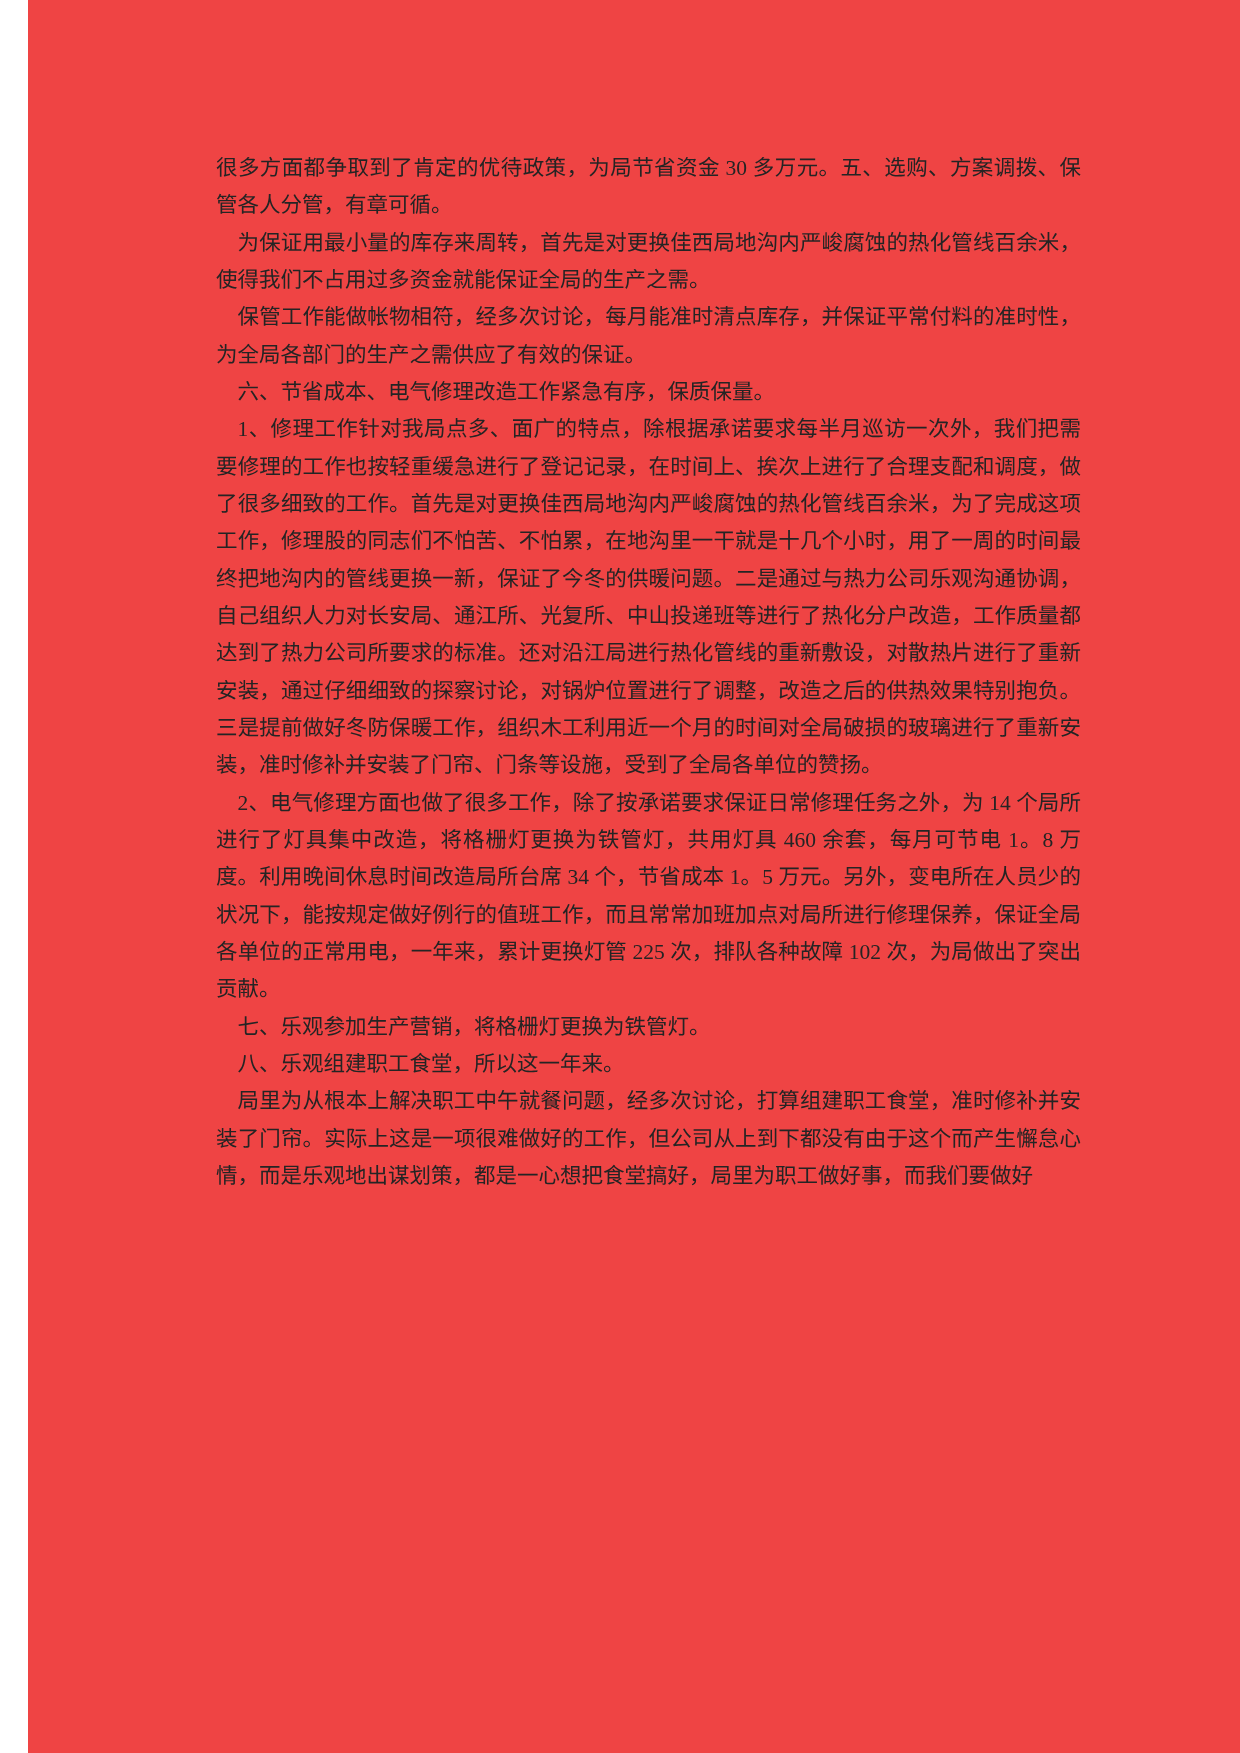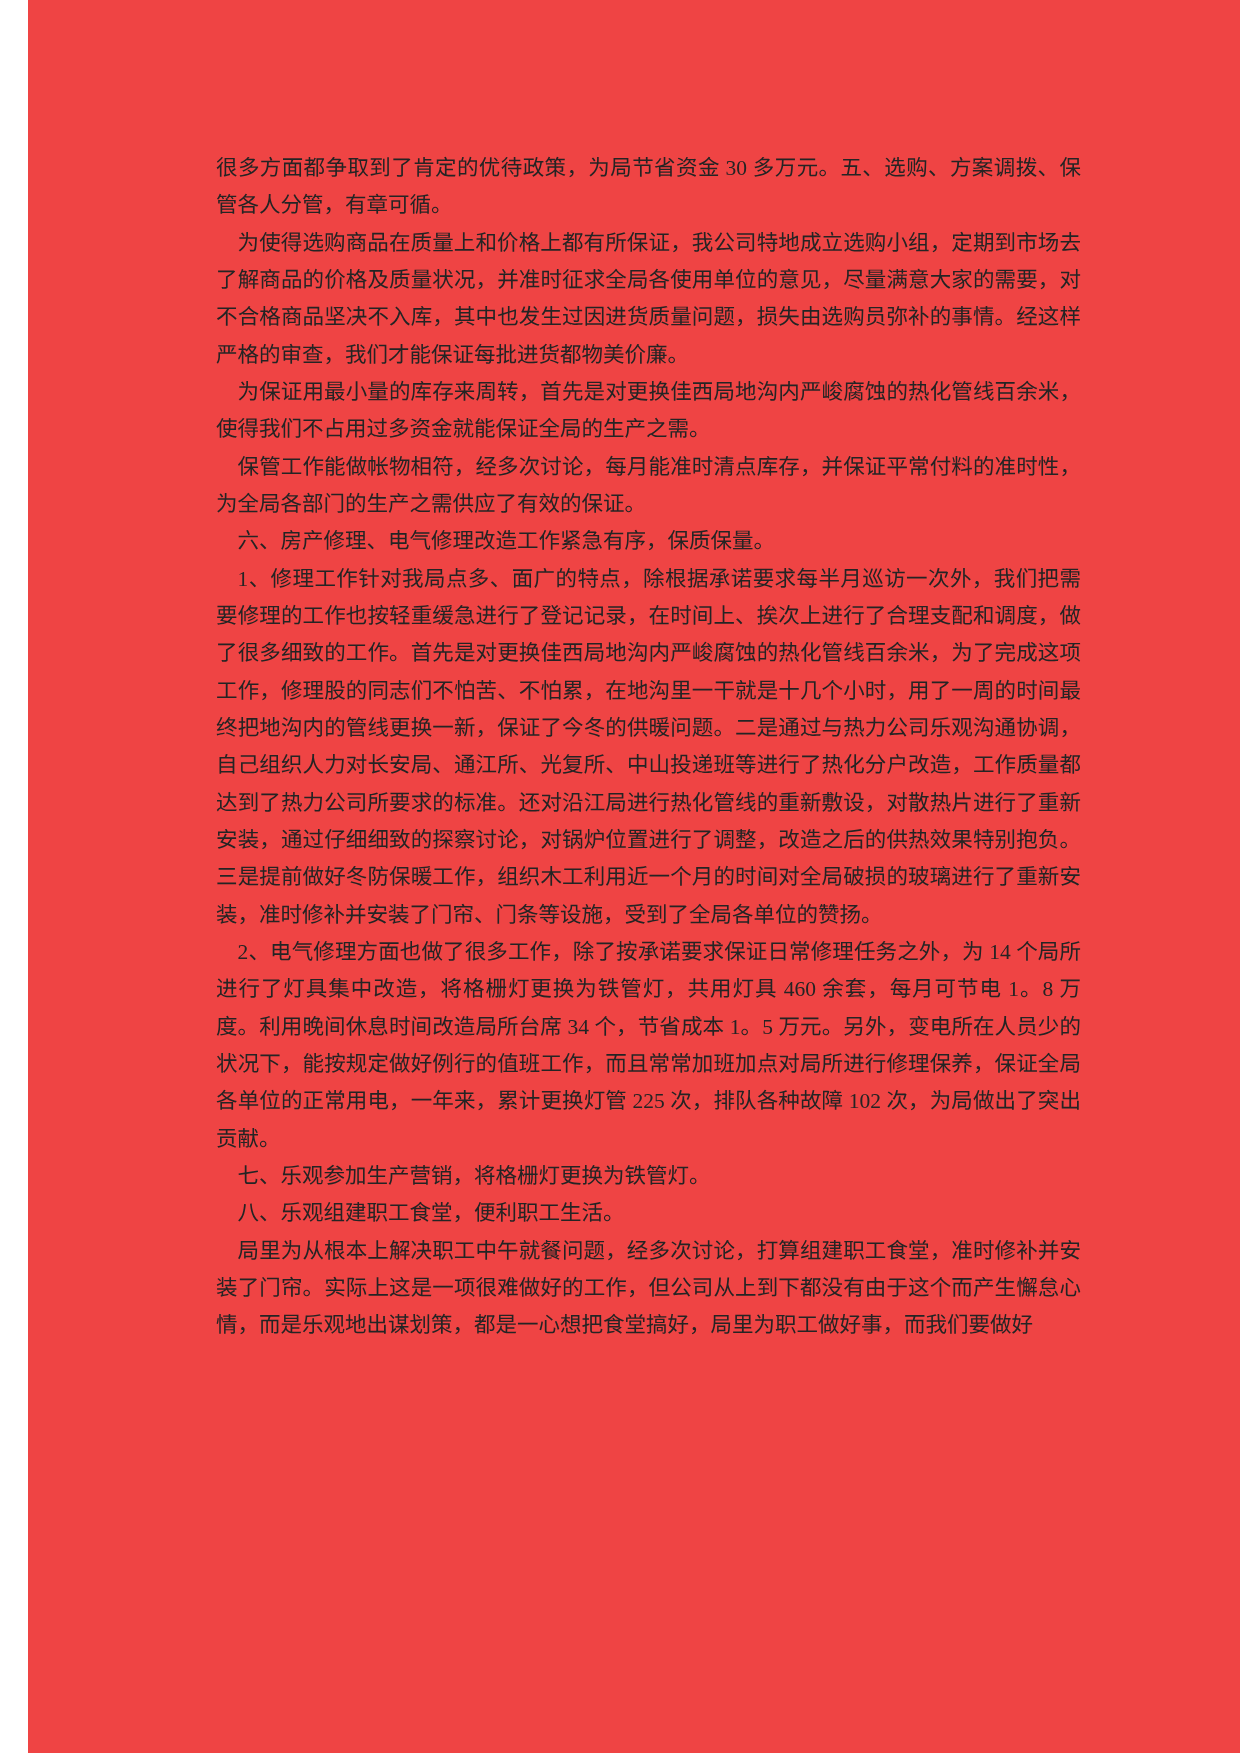--- a/index.html
+++ b/index.html
@@ -33,23 +33,22 @@
   .doc-body p.indent {
     text-indent: 1em;
   }
 </style>
 </head>
 <body style="background: rgb(255, 255, 255);">
 
 <div class="page" style="background: #ef4444; margin-left: 28px;">
   <div class="doc-body" style="color: rgb(36, 36, 36);">
       <p class="">很多方面都争取到了肯定的优待政策，为局节省资金 30 多万元。五、选购、方案调拨、保管各人分管，有章可循。</p>
-      <p class="indent">为使得选购商品在质量上和价格上都有所保证，我公司特地成立选购小组，定期到市场去了解商品的价格及质量状况，并准时征求全局各使用单位的意见，尽量满意大家的需要，对不合格商品坚决不入库，其中也发生过因进货质量问题，损失由选购员弥补的事情。经这样严格的审查，我们才能保证每批进货都物美价廉。</p>
       <p class="indent">为保证用最小量的库存来周转，首先是对更换佳西局地沟内严峻腐蚀的热化管线百余米，使得我们不占用过多资金就能保证全局的生产之需。</p>
       <p class="indent">保管工作能做帐物相符，经多次讨论，每月能准时清点库存，并保证平常付料的准时性，为全局各部门的生产之需供应了有效的保证。</p>
-      <p class="indent">六、房产修理、电气修理改造工作紧急有序，保质保量。</p>
+      <p class="indent">六、节省成本、电气修理改造工作紧急有序，保质保量。</p>
       <p class="indent">1、修理工作针对我局点多、面广的特点，除根据承诺要求每半月巡访一次外，我们把需要修理的工作也按轻重缓急进行了登记记录，在时间上、挨次上进行了合理支配和调度，做了很多细致的工作。首先是对更换佳西局地沟内严峻腐蚀的热化管线百余米，为了完成这项工作，修理股的同志们不怕苦、不怕累，在地沟里一干就是十几个小时，用了一周的时间最终把地沟内的管线更换一新，保证了今冬的供暖问题。二是通过与热力公司乐观沟通协调，自己组织人力对长安局、通江所、光复所、中山投递班等进行了热化分户改造，工作质量都达到了热力公司所要求的标准。还对沿江局进行热化管线的重新敷设，对散热片进行了重新安装，通过仔细细致的探察讨论，对锅炉位置进行了调整，改造之后的供热效果特别抱负。三是提前做好冬防保暖工作，组织木工利用近一个月的时间对全局破损的玻璃进行了重新安装，准时修补并安装了门帘、门条等设施，受到了全局各单位的赞扬。</p>
       <p class="indent">2、电气修理方面也做了很多工作，除了按承诺要求保证日常修理任务之外，为 14 个局所进行了灯具集中改造，将格栅灯更换为铁管灯，共用灯具 460 余套，每月可节电 1。8 万度。利用晚间休息时间改造局所台席 34 个，节省成本 1。5 万元。另外，变电所在人员少的状况下，能按规定做好例行的值班工作，而且常常加班加点对局所进行修理保养，保证全局各单位的正常用电，一年来，累计更换灯管 225 次，排队各种故障 102 次，为局做出了突出贡献。</p>
       <p class="indent">七、乐观参加生产营销，将格栅灯更换为铁管灯。</p>
-      <p class="indent">八、乐观组建职工食堂，便利职工生活。</p>
+      <p class="indent">八、乐观组建职工食堂，所以这一年来。</p>
       <p class="indent">局里为从根本上解决职工中午就餐问题，经多次讨论，打算组建职工食堂，准时修补并安装了门帘。实际上这是一项很难做好的工作，但公司从上到下都没有由于这个而产生懈怠心情，而是乐观地出谋划策，都是一心想把食堂搞好，局里为职工做好事，而我们要做好</p>
     </div>
 </div>
 
 </body></html>

